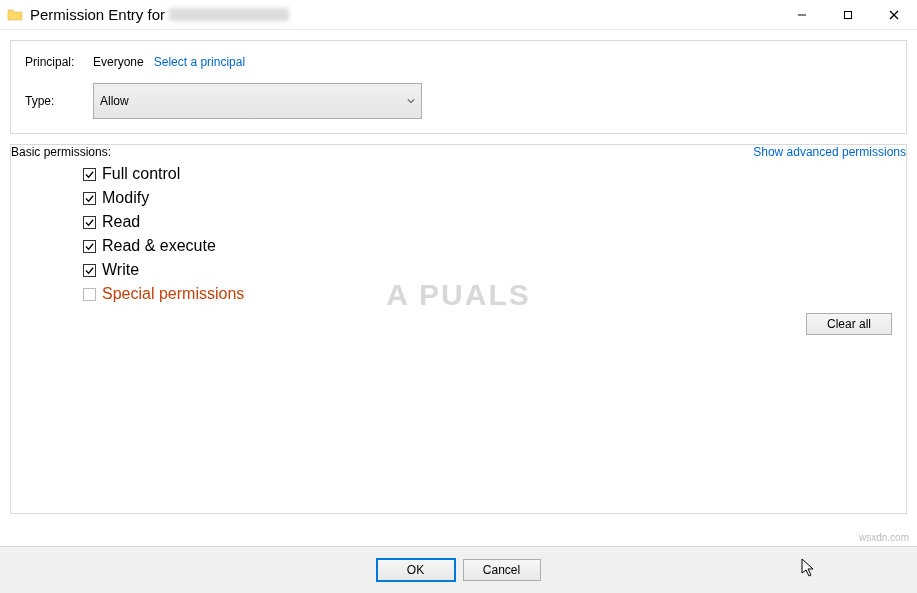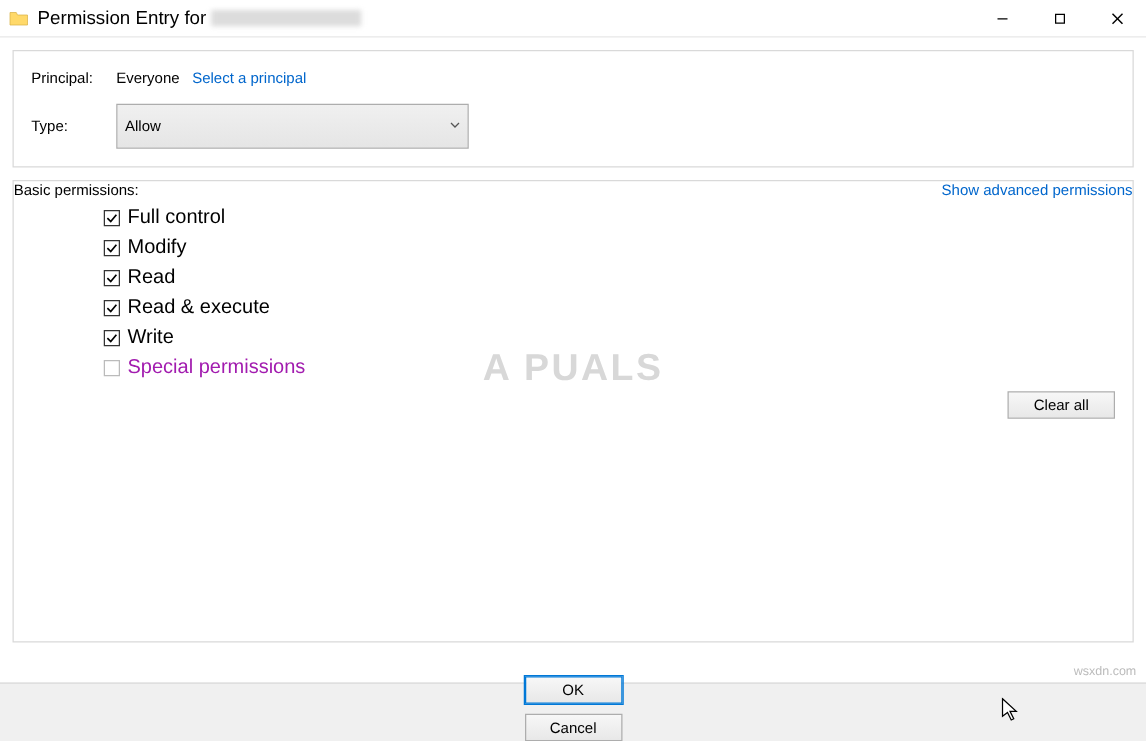--- a/index.html
+++ b/index.html
@@ -79,21 +79,21 @@
       font-size: 12px;
     }
     .principal-value {
       margin-right: 10px;
     }
     .link {
       color: #0066cc;
       cursor: pointer;
     }
     .select {
-      width: 282px;
+      width: 329px;
       height: 22px;
       border: 1px solid #adadad;
       background: linear-gradient(#f0f0f0,#e5e5e5);
       display: flex;
       align-items: center;
       padding: 17px 6px;
       justify-content: space-between;
       cursor: default;
     }
     .select .chev { font-size: 10px; color: #555; }
@@ -124,21 +124,21 @@
       height: 13px;
       border: 1px solid #333;
       margin-right: 6px;
       display: inline-flex;
       align-items: center;
       justify-content: center;
       background: #fff;
     }
     .chk.disabled { border-color: #bbb; }
     .chk svg { width: 9px; height: 9px; }
-    .perm-item.disabled { color: #a21caf; }
+    .perm-item.disabled { color: #c2410c; }
 
     .clear-btn {
       position: absolute;
       right: 14px;
       top: 168px;
       width: 86px;
       height: 22px;
       border: 1px solid #adadad;
       background: linear-gradient(#f7f7f7,#e8e8e8);
       font-size: 12px;
@@ -149,24 +149,23 @@
 
     
     .footer {
       position: absolute;
       bottom: 0; left: 0; right: 0;
       height: 47px;
       background: #f0f0f0;
       border-top: 1px solid #d9d9d9;
       display: flex;
       align-items: center;
-      justify-content: flex-end;
+      justify-content: center;
       padding: 0 14px;
       gap: 8px;
-      flex-direction: column;
     }
     .btn {
       width: 78px;
       height: 22px;
       border: 1px solid #adadad;
       background: linear-gradient(#f7f7f7,#e8e8e8);
       font-size: 12px;
       text-align: center;
       line-height: 20px;
       cursor: default;

